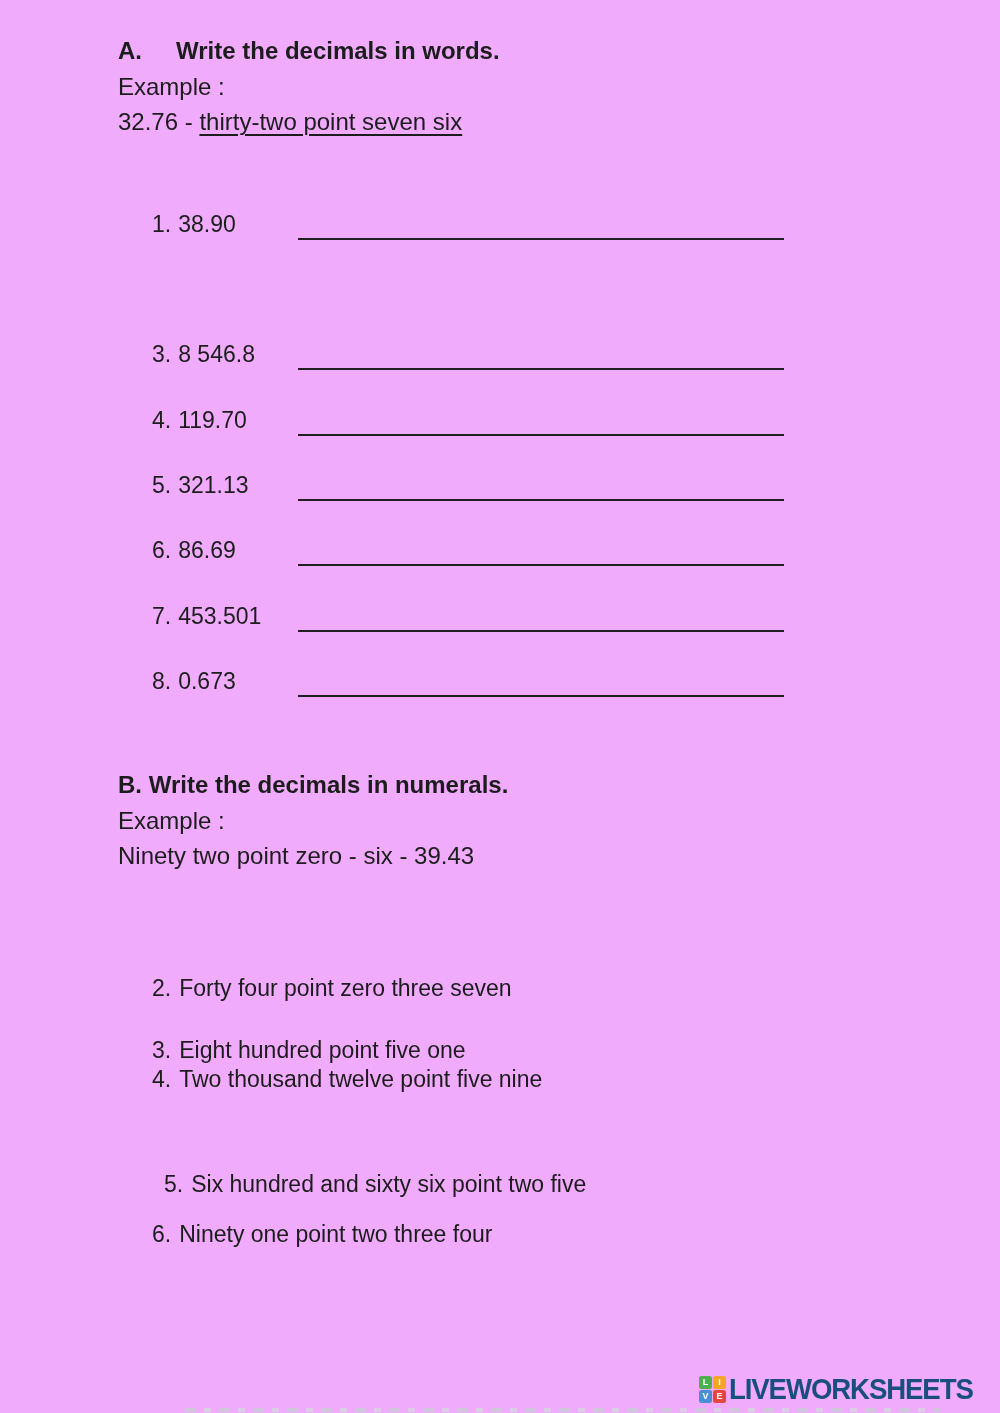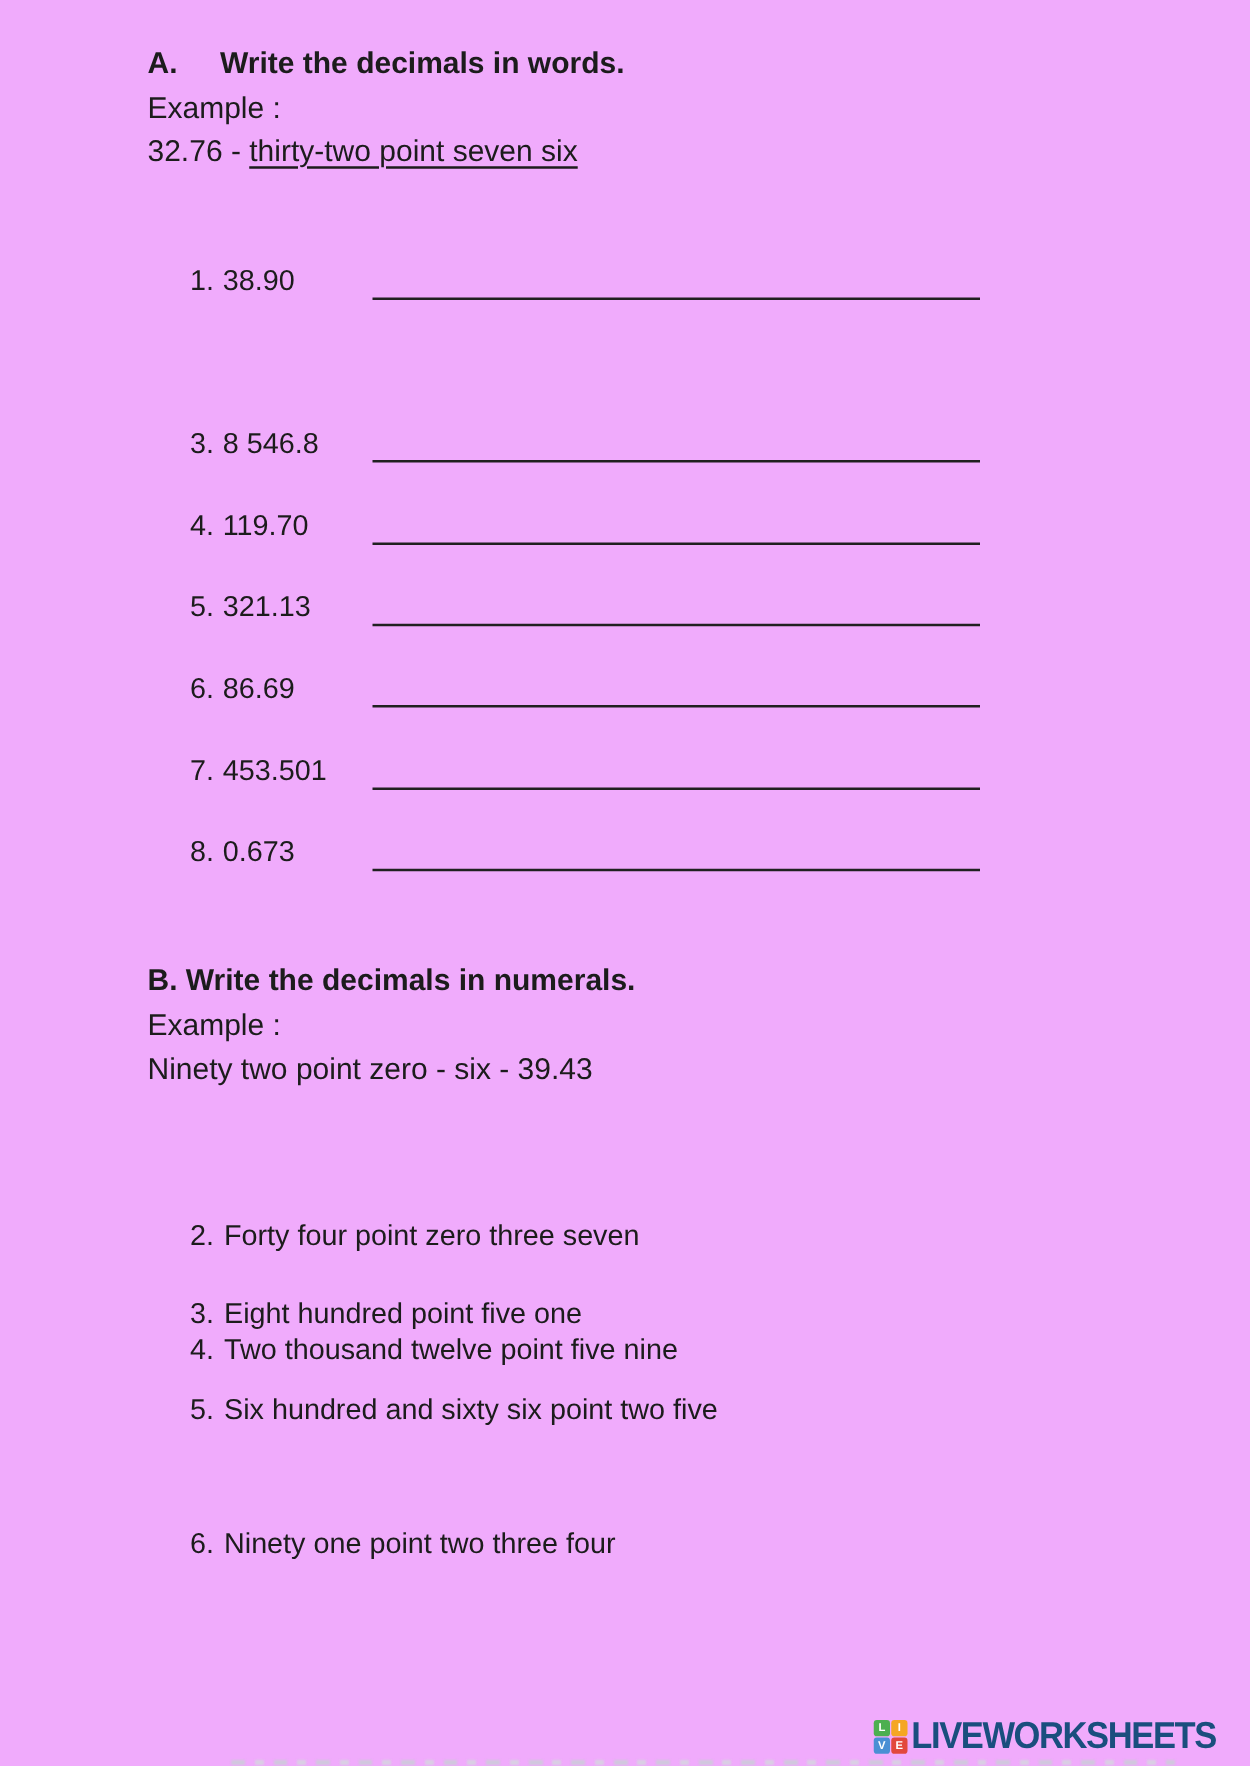--- a/index.html
+++ b/index.html
@@ -98,21 +98,21 @@
 
   <div class="hdr" style="top:767px;">
     <div class="title-line">B. Write the decimals in numerals.</div>
     <div>Example :</div>
     <div>Ninety two point zero - six - 39.43</div>
   </div>
 
   <div class="brow" style="top:974px;"><span class="num">2.</span><span>Forty four point zero three seven</span></div>
   <div class="brow" style="top:1036px;"><span class="num">3.</span><span>Eight hundred point five one</span></div>
   <div class="brow" style="top:1065px;"><span class="num">4.</span><span>Two thousand twelve point five nine</span></div>
-  <div class="brow" style="top:1113px;"><span class="num">5.</span><span>Six hundred and sixty six point two five</span></div>
+  <div class="brow" style="top:1170px;margin-left:12px;"><span class="num">5.</span><span>Six hundred and sixty six point two five</span></div>
   <div class="brow" style="top:1220px;"><span class="num">6.</span><span>Ninety one point two three four</span></div>
 
   <div class="logo">
     <div class="logo-grid">
       <div class="logo-cell" style="background-color: rgb(76, 175, 80);">L</div>
       <div class="logo-cell" style="background-color: rgb(245, 166, 35);">I</div>
       <div class="logo-cell" style="background-color: rgb(74, 143, 212);">V</div>
       <div class="logo-cell" style="background-color: rgb(226, 72, 61);">E</div>
     </div>
     <div class="brand" style="color: rgb(26, 78, 126);">LIVEWORKSHEETS</div>

